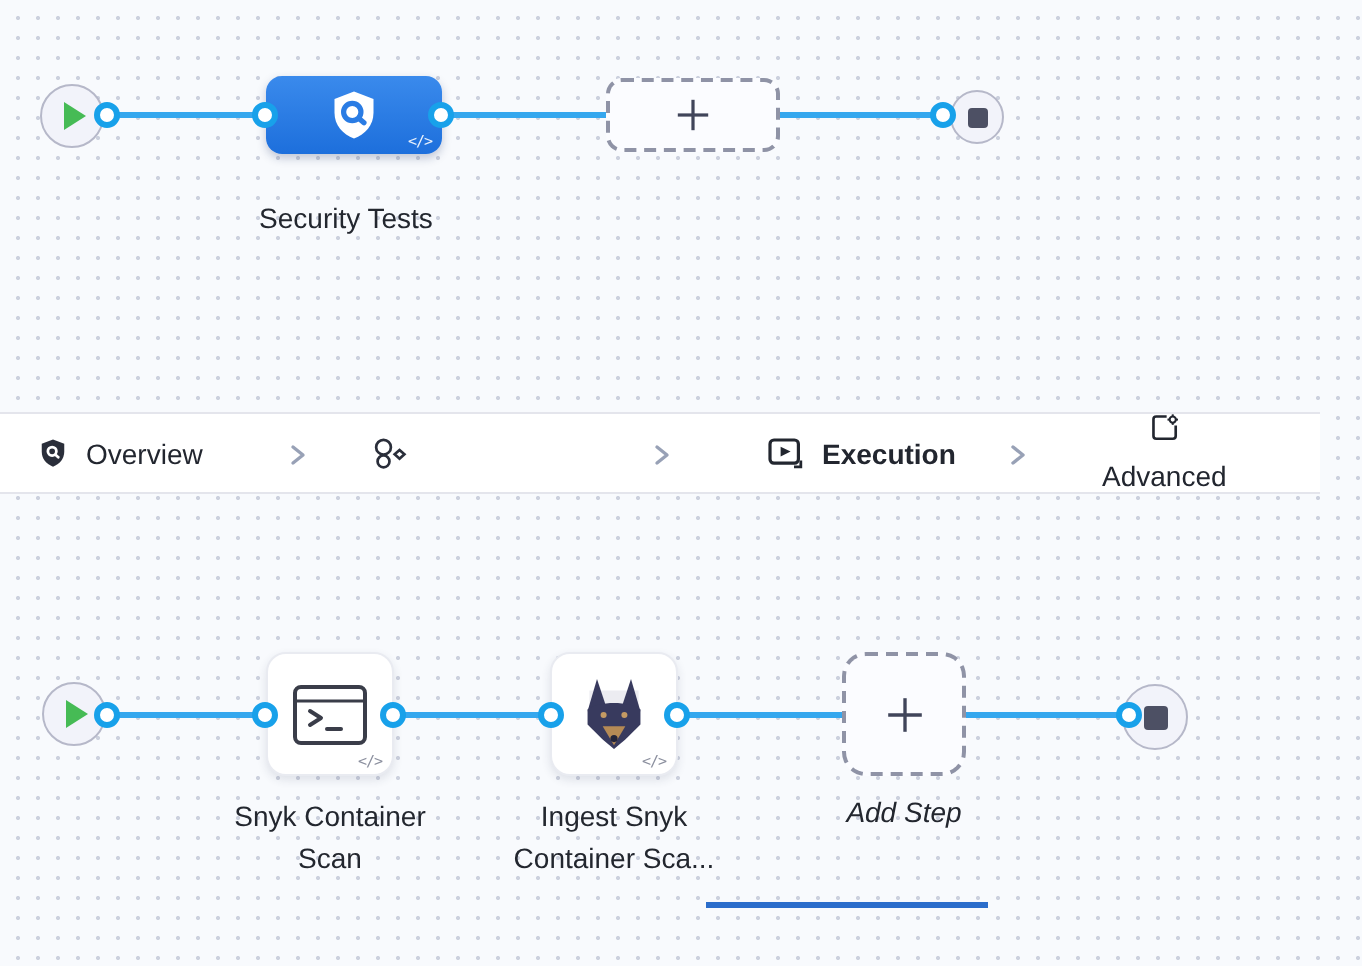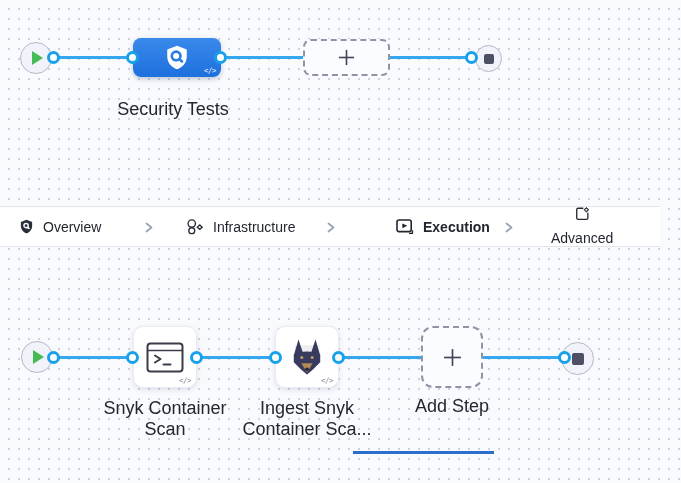--- a/index.html
+++ b/index.html
@@ -30,21 +30,21 @@
   
   .dashed-box{position:absolute;box-sizing:border-box;border:2px dashed #8f93a6;background:#fbfcff;
     display:flex;align-items:center;justify-content:center;}
   .add-stage-box{left:303px;top:39px;width:87px;height:37px;border-radius:8px;}
   .add-step-box{left:421px;top:326px;width:62px;height:62px;border-radius:12px;}
   
   .step-card{position:absolute;width:64px;height:62px;border-radius:10px;background:#fff;
     box-sizing:border-box;border:1px solid #e9ebf1;box-shadow:0 2px 5px rgba(40,50,80,.12);
     display:flex;align-items:center;justify-content:center;}
   
-  .node-label{position:absolute;font-size:18px;color:#23272f;text-align:center;line-height:21px;}
+  .node-label{position:absolute;font-size:14px;color:#23272f;text-align:center;line-height:21px;}
   
   .tab-bar{position:absolute;left:0;top:206px;width:660px;height:41px;box-sizing:border-box;
     background:#ffffff;border-top:1px solid #e4e5ec;border-bottom:1px solid #e4e5ec;}
   .tab{position:absolute;top:0;height:100%;display:flex;align-items:center;gap:9px;cursor:pointer;}
   .tab-label{font-size:14px;color:#22262f;}
   .tab.selected .tab-label{font-weight:700;}
   .tab-chevron{position:absolute;top:14px;}
   .tab-underline{position:absolute;left:353px;top:244px;width:141px;height:3px;background:#2b6dcb;}
   svg{display:block;}
 </style>
@@ -102,28 +102,27 @@
     <svg class="tab-chevron" width="13" height="13" viewBox="0 0 13 13" style="left:142px;">
       <path d="M4.5 2.5 L9.5 6.5 L4.5 10.5" stroke="#98a1b6" stroke-width="1.7" fill="none" stroke-linecap="round" stroke-linejoin="round"></path>
     </svg>
 
     <div class="tab" style="left:186px;">
       <svg width="18" height="18" viewBox="0 0 20 20" fill="none" stroke="#2a2e3a" stroke-width="1.5">
         <circle cx="6.4" cy="6.2" r="4.1"></circle>
         <circle cx="6.4" cy="14.1" r="3.3"></circle>
         <path d="M12.6 10.2 L15.3 7.8 L18 10.2 L15.3 12.6 Z"></path>
       </svg>
-      <span class="tab-label">Infrastructure</span>
     </div>
 
     <svg class="tab-chevron" width="13" height="13" viewBox="0 0 13 13" style="left:324px;">
       <path d="M4.5 2.5 L9.5 6.5 L4.5 10.5" stroke="#98a1b6" stroke-width="1.7" fill="none" stroke-linecap="round" stroke-linejoin="round"></path>
     </svg>
 
-    <div class="tab selected" style="left:396px;">
+    <div class="tab selected" style="left:384px;">
       <svg width="18" height="16" viewBox="0 0 18 16">
         <rect x="1" y="1" width="14.2" height="11.6" rx="2" fill="none" stroke="#22262f" stroke-width="1.6"></rect>
         <polygon points="6.3,4.4 11.3,6.8 6.3,9.2" fill="#22262f"></polygon>
         <path d="M16.4 11.2 V14.4 H13" fill="none" stroke="#22262f" stroke-width="1.4"></path>
       </svg>
       <span class="tab-label">Execution</span>
     </div>
 
     <svg class="tab-chevron" width="13" height="13" viewBox="0 0 13 13" style="left:502px;">
       <path d="M4.5 2.5 L9.5 6.5 L4.5 10.5" stroke="#98a1b6" stroke-width="1.7" fill="none" stroke-linecap="round" stroke-linejoin="round"></path>
@@ -197,15 +196,15 @@
   <div class="conn-dot" style="left:558px;top:351px;"></div>
 
   <div class="node-label" style="left:227px;top:398px;width:160px;">
     <div>Ingest Snyk</div>
     <div>Container Sca...</div>
   </div>
   <div class="node-label" style="left:95px;top:398px;width:140px;">
     <div>Snyk Container</div>
     <div>Scan</div>
   </div>
-  <div class="node-label" style="left:392px;top:396px;width:120px;">Add Step</div>
+  <div class="node-label" style="left:392px;top:396px;width:120px;font-style:italic;">Add Step</div>
 
 </div>
 
 </body></html>

